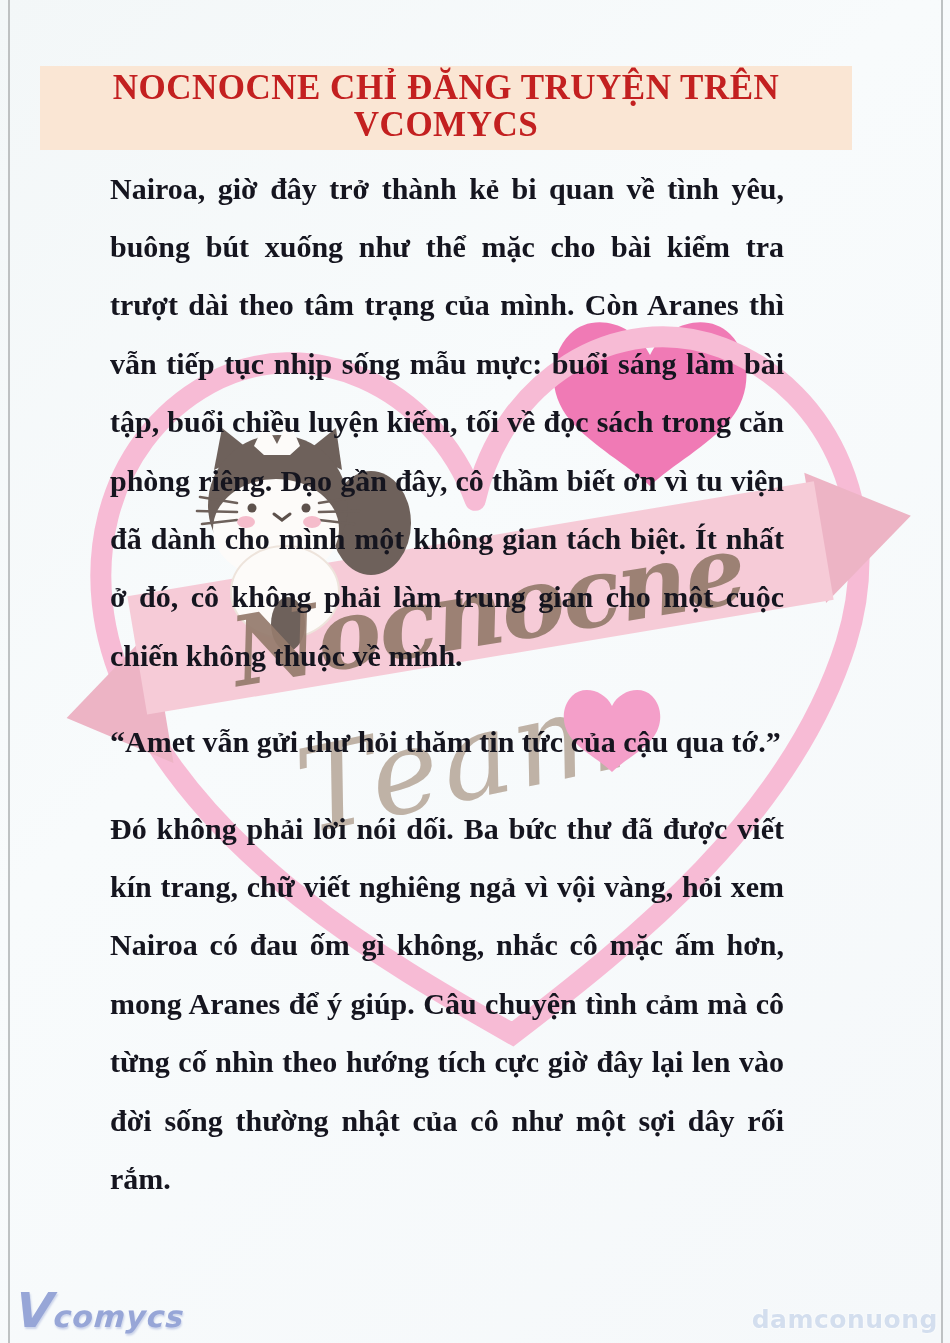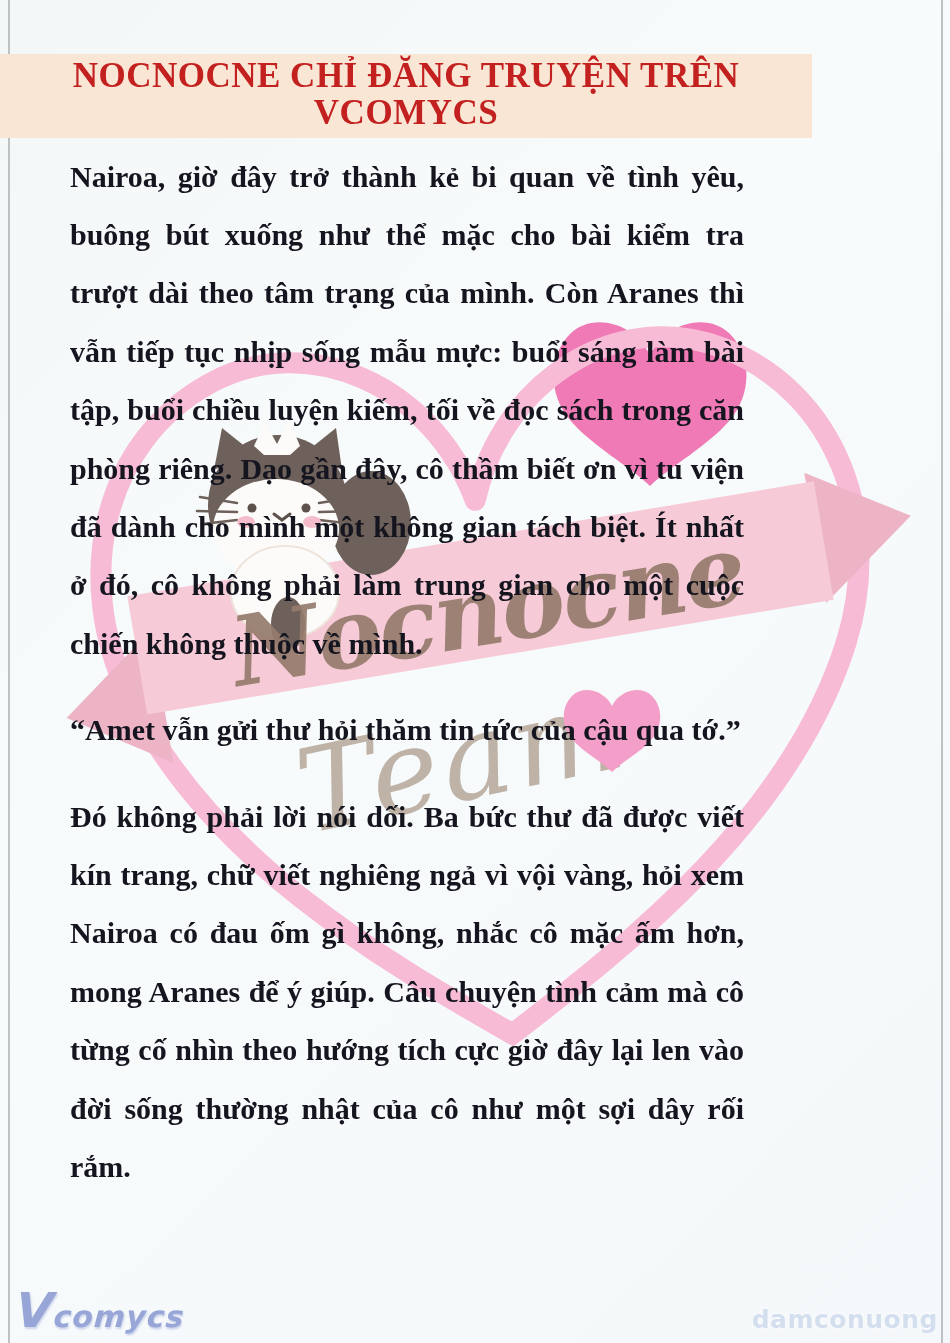--- a/index.html
+++ b/index.html
@@ -10,21 +10,21 @@
     background:linear-gradient(135deg,#f3f7f8 0%,#f8fbfc 40%,#f5f8fa 100%);
     overflow:hidden;
     font-family:"Liberation Serif", serif;
   }
   .edge{position:absolute;top:0;bottom:0;width:2px;background:#b4b7b8;opacity:.85;}
   .edge.left{left:8px;}
   .edge.right{left:941px;}
 
   .watermark{position:absolute;left:0;top:0;z-index:0;}
 
-  .content{position:absolute;left:0;top:0;width:812px;z-index:1;}
+  .content{position:absolute;left:0;top:12px;width:812px;z-index:1;padding-left:40px;}
   .title-wrap{margin:54px 0 0 0;text-align:center;}
   .title-band{
     display:inline-block;
     background:#fae6d4;
     color:#c32020;
     font-weight:bold;
     font-size:35px;
     letter-spacing:.5px;
     padding:4px 12px 6px 12px;
     line-height:1.05;

